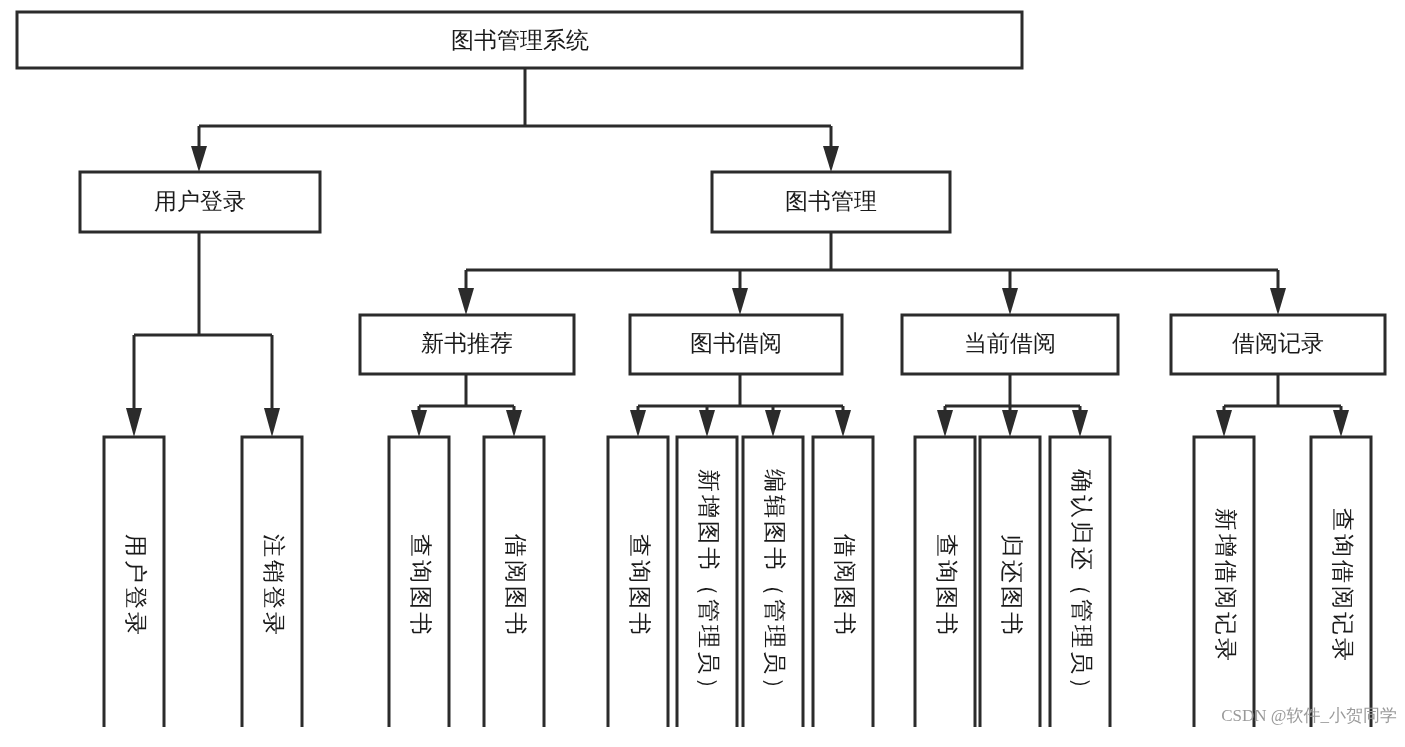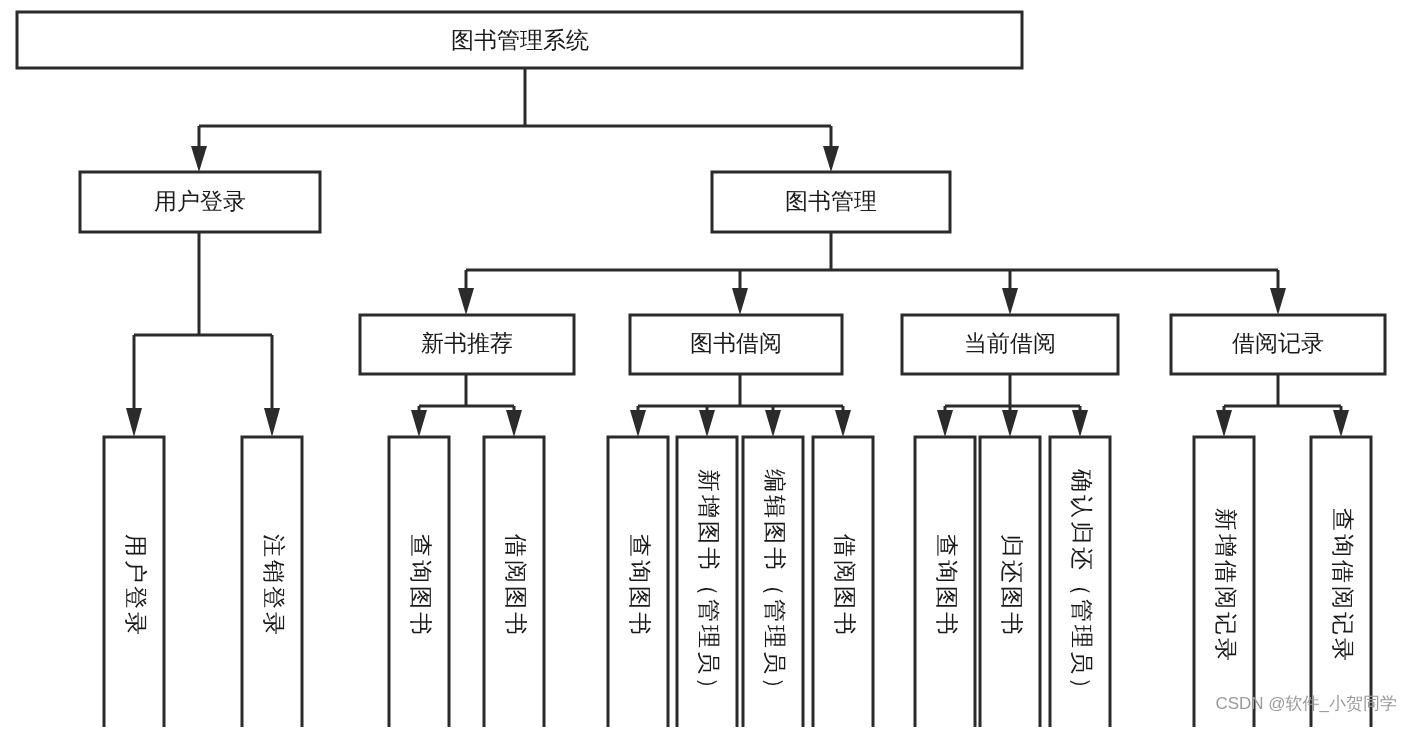--- a/index.html
+++ b/index.html
@@ -48,22 +48,22 @@
     font-family: "Liberation Sans", "DejaVu Sans", sans-serif;
     font-size: 23px;
     fill: #1a1a1a;
     letter-spacing: 3px;
     text-anchor: middle;
     dominant-baseline: middle;
   }
   .watermark {
     position: absolute;
     right: 8px;
-    bottom: 12px;
-    font-family: Liberation Sans, sans-serif;
+    bottom: 0;
+    font-family: Liberation Serif, serif;
     font-size: 17px;
     color: #9a9a9a;
     white-space: nowrap;
     pointer-events: none;
   }
 </style>
 </head>
 <body>
 
 <div id="diagram-root">

